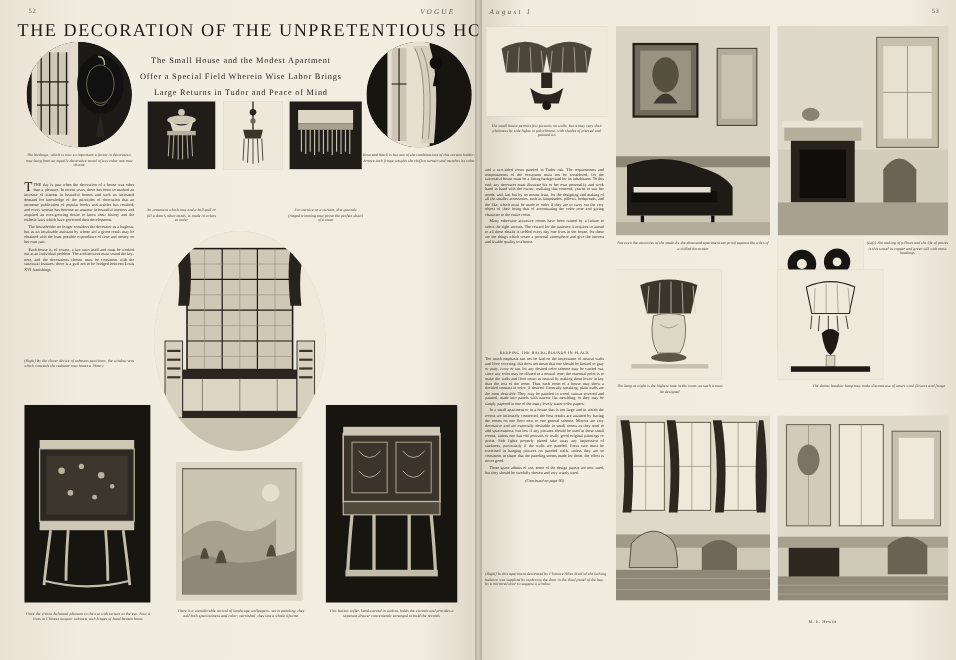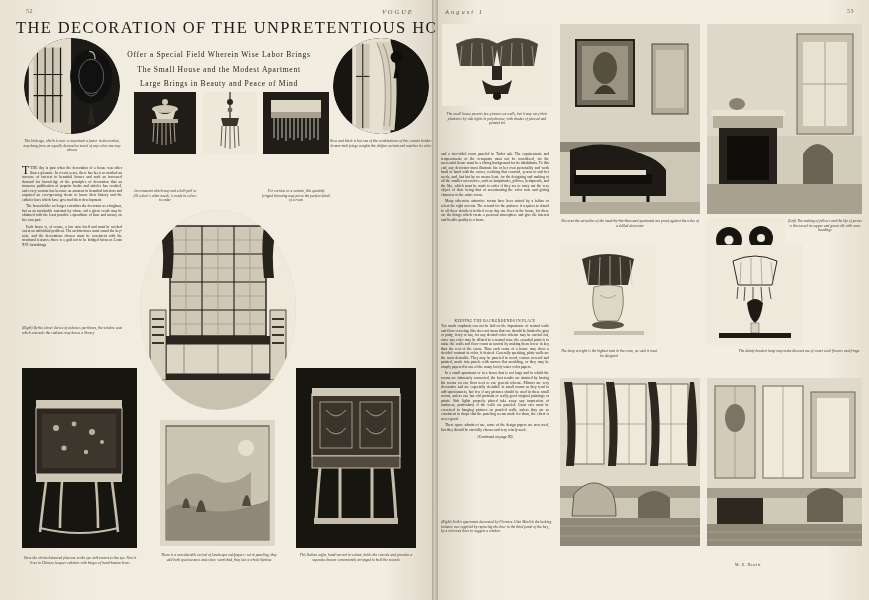--- a/index.html
+++ b/index.html
@@ -48,23 +48,23 @@
 <div class="spread">
 
   <div class="page left">
 
     <div class="folio" style="left:26px;top:8px;">52</div>
     <div class="running" style="left:382px;top:8px;">VOGUE</div>
 
     <div class="headline">THE DECORATION OF THE UNPRETENTIOUS HOME</div>
 
     <div class="deck">
+      <div>The Small House and the Modest Apartment</div>
       <div>Offer a Special Field Wherein Wise Labor Brings</div>
-      <div>The Small House and the Modest Apartment</div>
-      <div>Large Brings in Beauty and Peace of Mind</div>
+      <div>Large Returns in Tudor and Peace of Mind</div>
     </div>
 
     <div class="art circle" style="left:24px;top:38px;width:96px;height:96px;">
       <svg class="ph" viewBox="0 0 100 100" preserveAspectRatio="none">
         <defs>
             <clipPath id="c1">
               <circle cx="50" cy="50" r="50"></circle>
             </clipPath>
           </defs>
         <g clip-path="url(#c1)">

